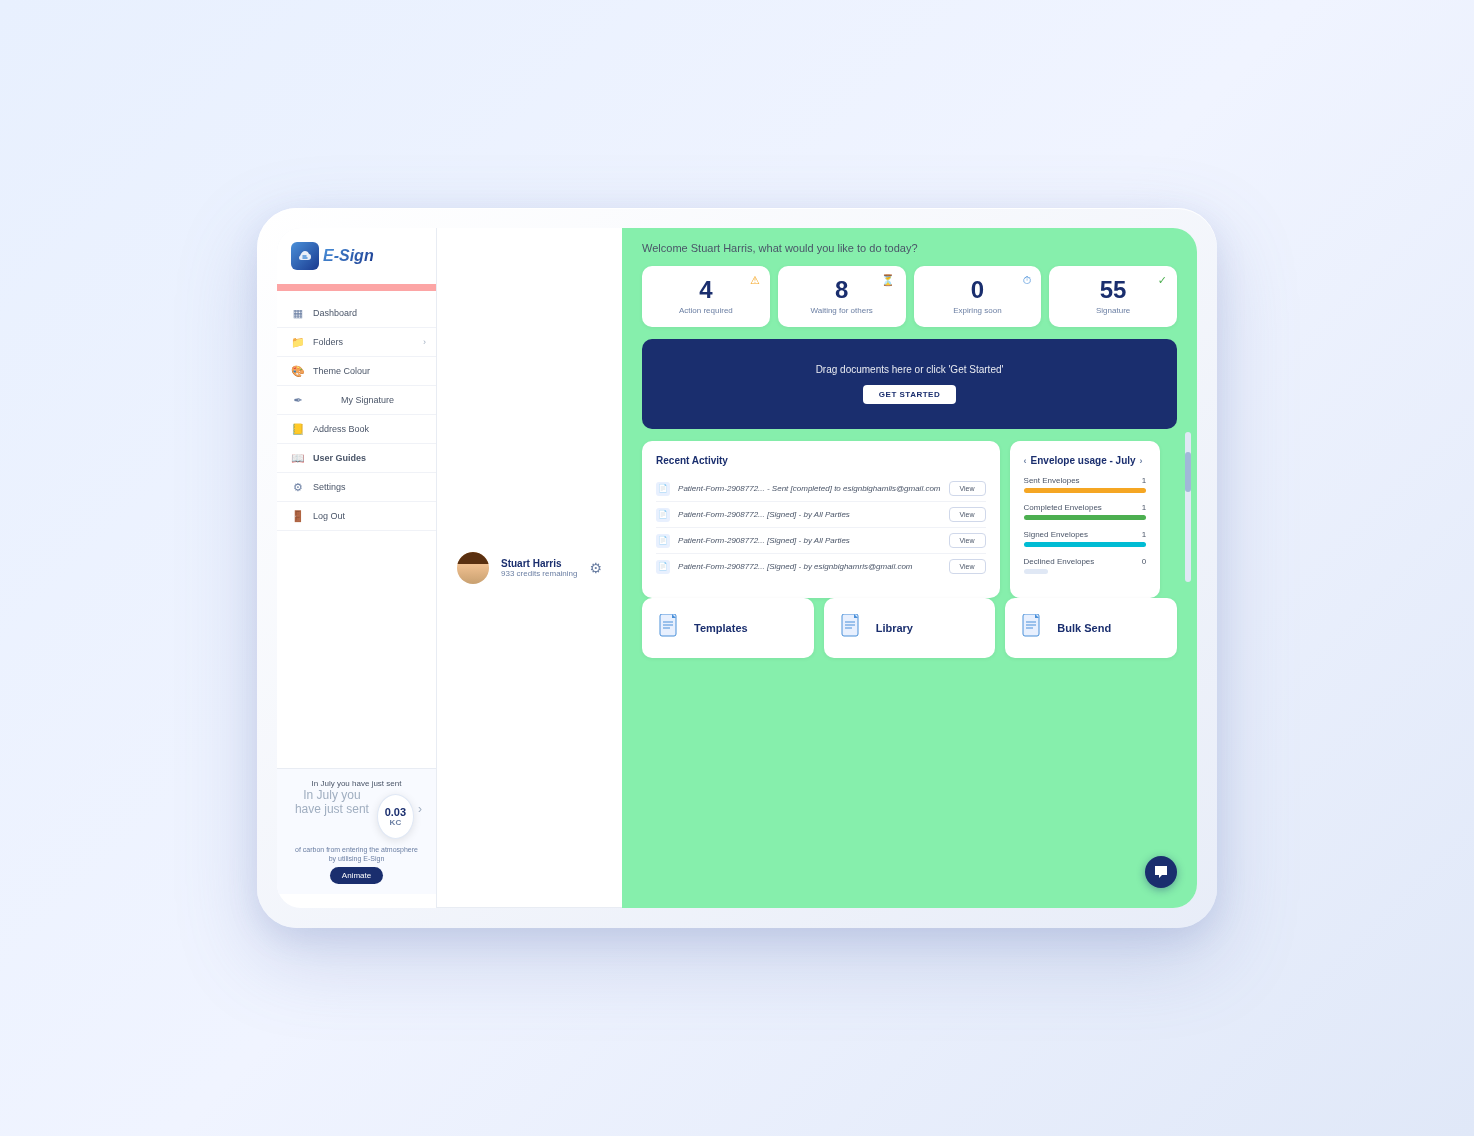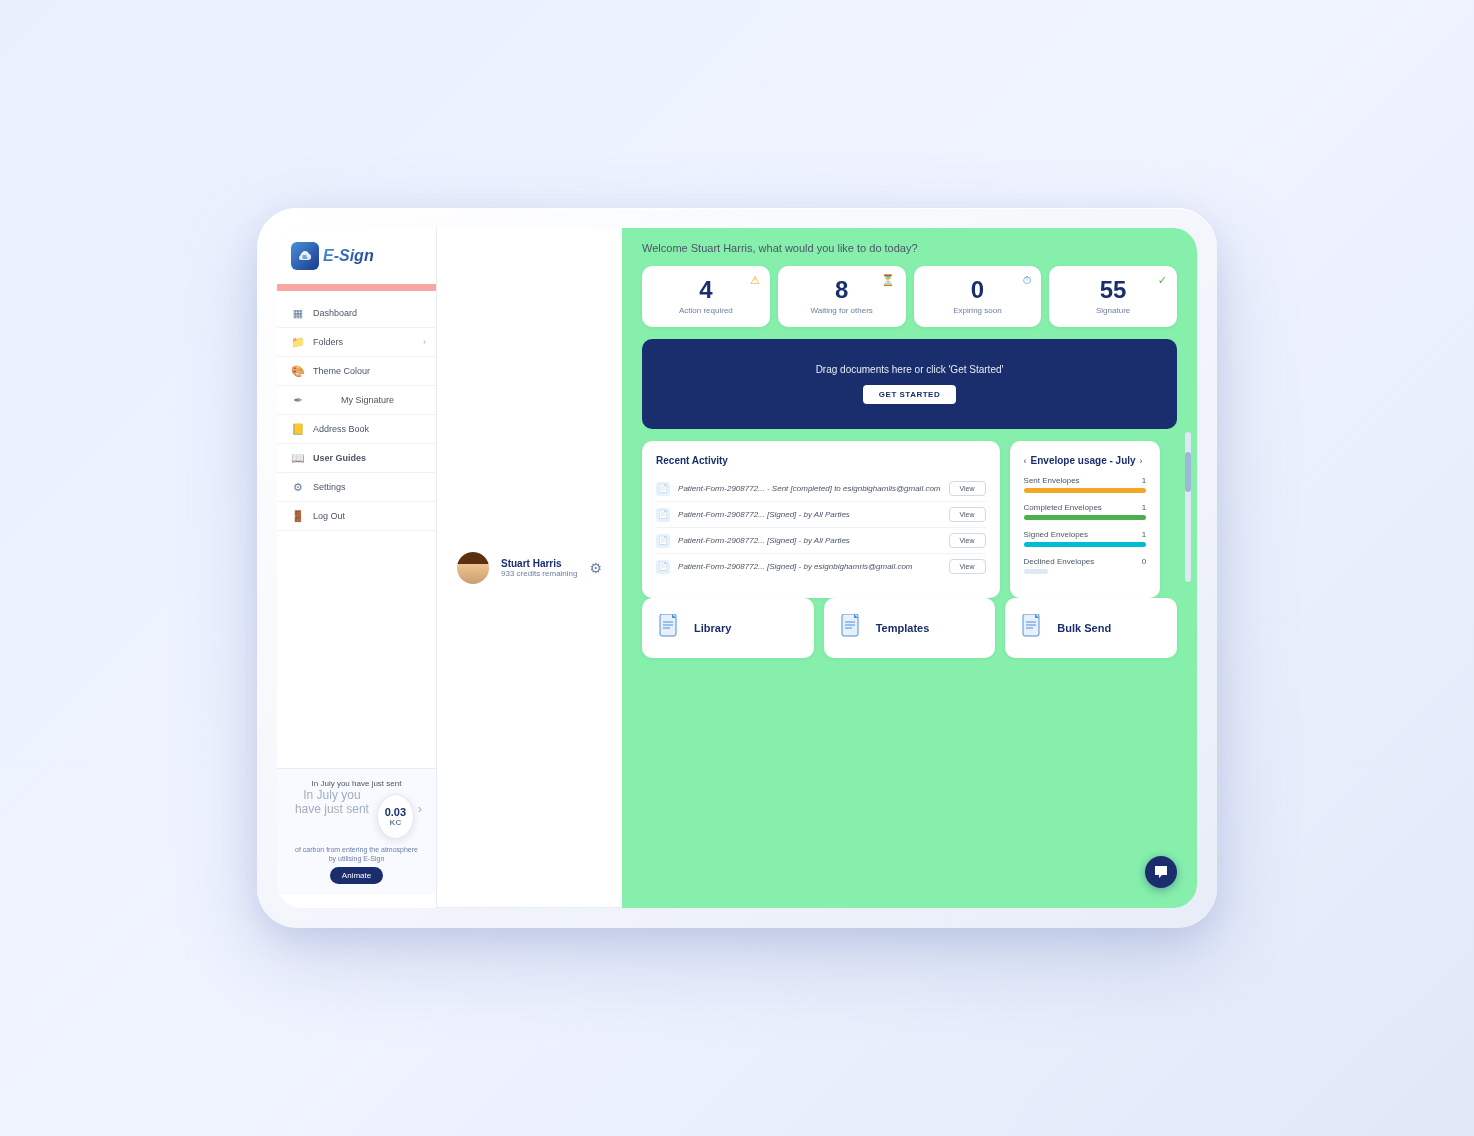--- a/index.html
+++ b/index.html
@@ -664,33 +664,33 @@
               <div class="bottom-card">
     <div class="bottom-card-icon">
       <svg width="24" height="28" viewBox="0 0 24 28">
         <rect x="2" y="0" width="16" height="22" rx="2" fill="#e8f0fe" stroke="#4a90d9" stroke-width="1"></rect>
         <path d="M14 0 L18 4 L14 4Z" fill="#4a90d9"></path>
         <line x1="5" y1="8" x2="15" y2="8" stroke="#4a90d9" stroke-width="1"></line>
         <line x1="5" y1="11" x2="15" y2="11" stroke="#4a90d9" stroke-width="1"></line>
         <line x1="5" y1="14" x2="12" y2="14" stroke="#4a90d9" stroke-width="1"></line>
       </svg>
     </div>
-    <div class="bottom-card-label">Library</div>
+    <div class="bottom-card-label">Templates</div>
   </div>
               <div class="bottom-card">
     <div class="bottom-card-icon">
       <svg width="24" height="28" viewBox="0 0 24 28">
         <rect x="2" y="0" width="16" height="22" rx="2" fill="#e8f0fe" stroke="#4a90d9" stroke-width="1"></rect>
         <path d="M14 0 L18 4 L14 4Z" fill="#4a90d9"></path>
         <line x1="5" y1="8" x2="15" y2="8" stroke="#4a90d9" stroke-width="1"></line>
         <line x1="5" y1="11" x2="15" y2="11" stroke="#4a90d9" stroke-width="1"></line>
         <line x1="5" y1="14" x2="12" y2="14" stroke="#4a90d9" stroke-width="1"></line>
       </svg>
     </div>
-    <div class="bottom-card-label">Templates</div>
+    <div class="bottom-card-label">Library</div>
   </div>
               <div class="bottom-card">
     <div class="bottom-card-icon">
       <svg width="24" height="28" viewBox="0 0 24 28">
         <rect x="2" y="0" width="16" height="22" rx="2" fill="#e8f0fe" stroke="#4a90d9" stroke-width="1"></rect>
         <path d="M14 0 L18 4 L14 4Z" fill="#4a90d9"></path>
         <line x1="5" y1="8" x2="15" y2="8" stroke="#4a90d9" stroke-width="1"></line>
         <line x1="5" y1="11" x2="15" y2="11" stroke="#4a90d9" stroke-width="1"></line>
         <line x1="5" y1="14" x2="12" y2="14" stroke="#4a90d9" stroke-width="1"></line>
       </svg>

